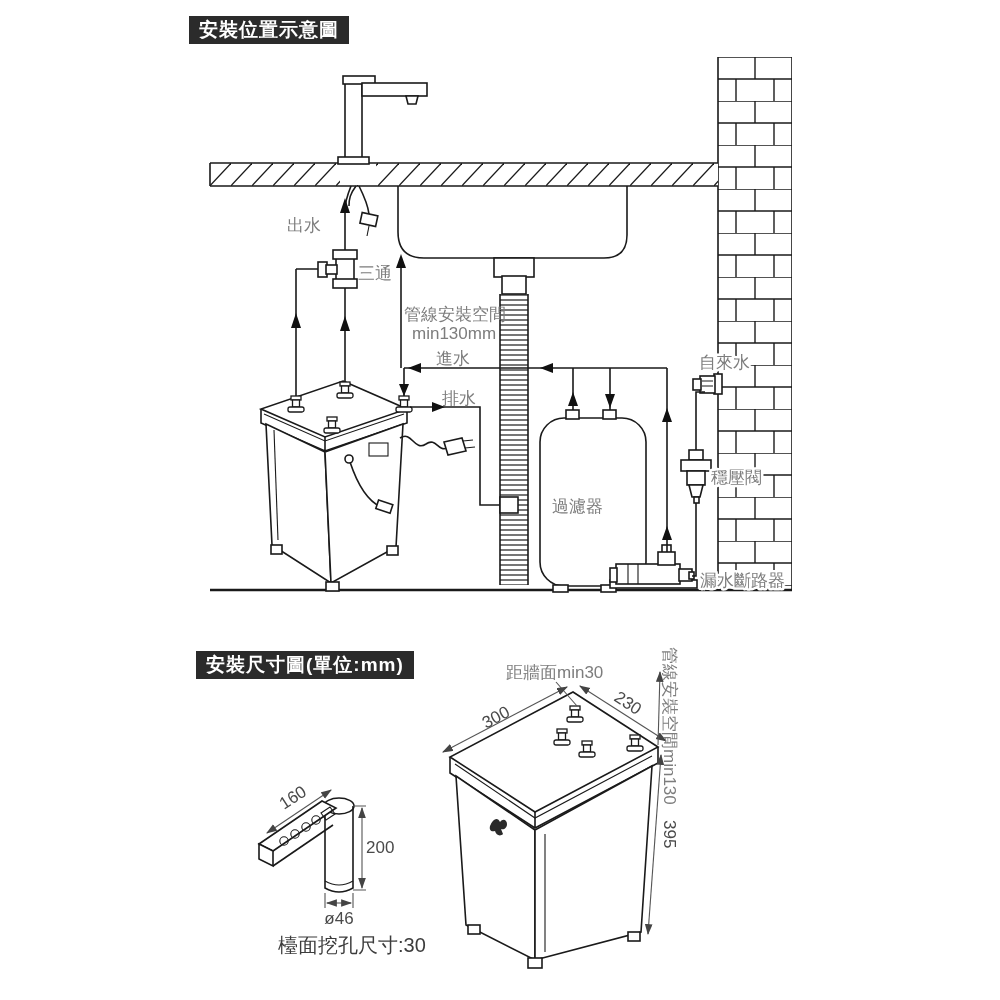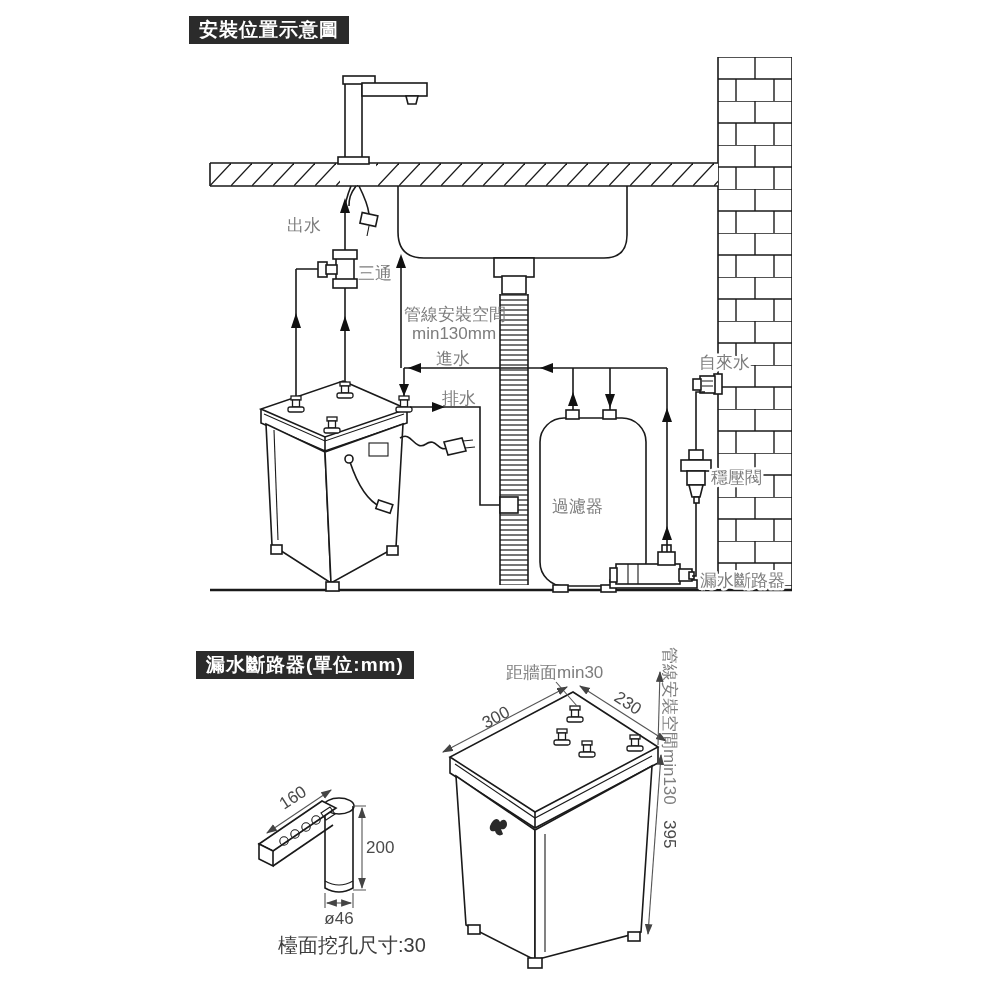--- a/index.html
+++ b/index.html
@@ -20,21 +20,21 @@
   .wfill{fill:#ffffff;stroke:#1a1a1a;stroke-width:1.6;}
   .arrow{fill:#111111;stroke:none;}
   .dimln{stroke:#555;stroke-width:1.1;fill:none;}
 </style>
 </head>
 <body>
 
 <div class="canvas">
 
   <div class="title-bar" id="t1">安裝位置示意圖</div>
-  <div class="title-bar" id="t2">漏水斷路器(單位:mm)</div>
+  <div class="title-bar" id="t2">安裝尺寸圖(單位:mm)</div>
 
   <svg width="1000" height="1000" viewBox="0 0 1000 1000">
     <defs>
       <pattern id="hatch" patternUnits="userSpaceOnUse" x="210" y="163" width="21" height="23">
         <path d="M-4,27 L25,-4" stroke="#1a1a1a" stroke-width="1.3"></path>
       </pattern>
       <pattern id="brick" patternUnits="userSpaceOnUse" x="718" y="57" width="74" height="44">
         <path d="M0,0 H74 M0,22 H74 M37,0 V22 M18,22 V44 M56,22 V44" stroke="#1a1a1a" stroke-width="1.4" fill="none"></path>
       </pattern>
       <pattern id="ridges" patternUnits="userSpaceOnUse" x="500" y="294" width="28" height="5">

